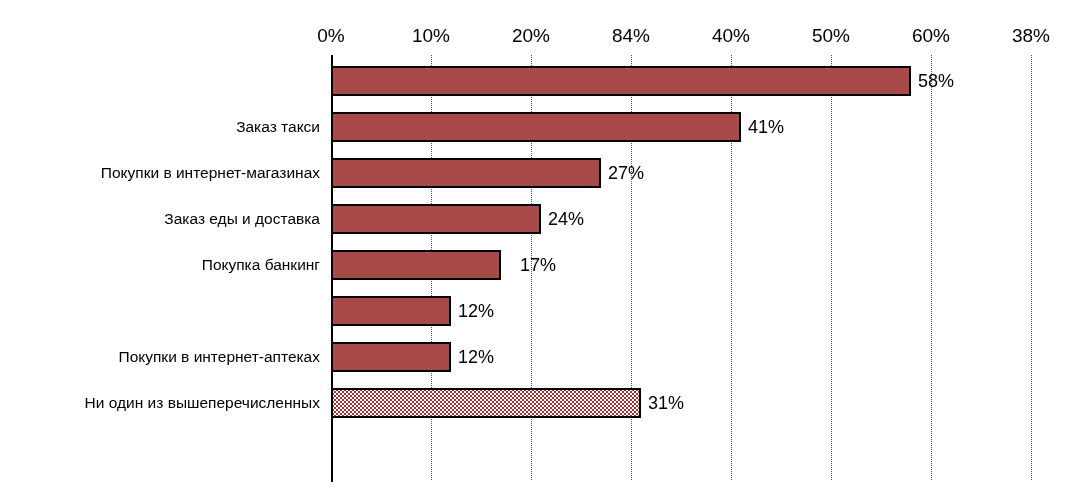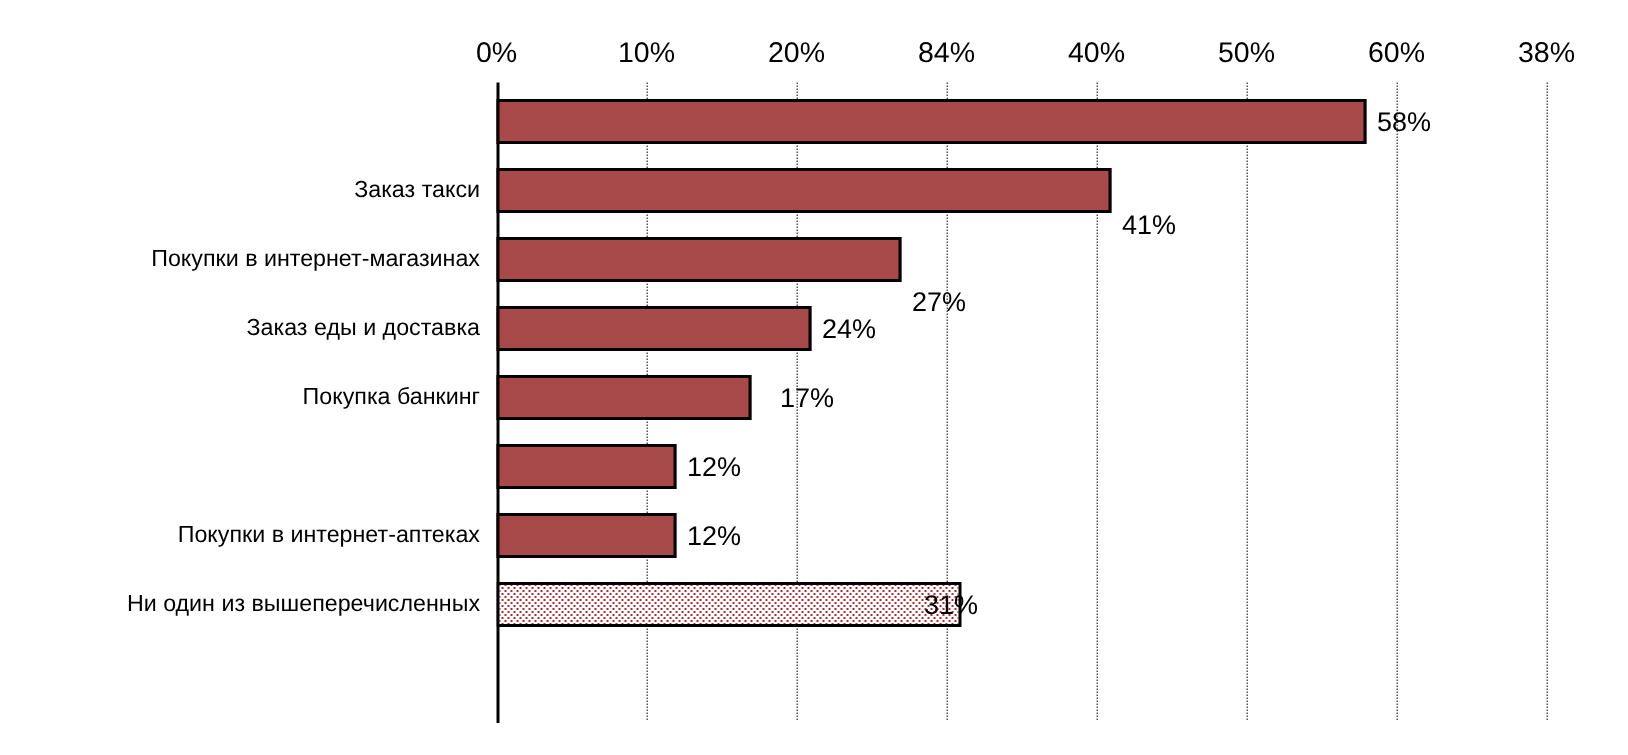--- a/index.html
+++ b/index.html
@@ -124,26 +124,26 @@
   <div class="tick-label" style="left:1031px">38%</div>
 
   <div class="rows" id="rows">
       <div class="row">
         <div class="bar" style="width: 580px;"></div>
         <div class="bar-value" style="left: 918px;">58%</div>
       </div>
       <div class="row">
         <div class="cat-label">Заказ такси</div>
         <div class="bar" style="width: 410px;"></div>
-        <div class="bar-value" style="left: 748px; margin-top: 23px;">41%</div>
+        <div class="bar-value" style="left: 748px;">41%</div>
       </div>
       <div class="row">
         <div class="cat-label">Покупки в интернет-магазинах</div>
         <div class="bar" style="width: 270px;"></div>
-        <div class="bar-value" style="left: 608px; margin-top: 28px;">27%</div>
+        <div class="bar-value" style="left: 608px;">27%</div>
       </div>
       <div class="row">
         <div class="cat-label">Заказ еды и доставка</div>
         <div class="bar" style="width: 210px;"></div>
         <div class="bar-value" style="left: 548px;">24%</div>
       </div>
       <div class="row">
         <div class="cat-label">Покупка банкинг</div>
         <div class="bar" style="width: 170px;"></div>
         <div class="bar-value" style="left: 508px; margin-left: 12px;">17%</div>
@@ -153,16 +153,16 @@
         <div class="bar-value" style="left: 458px;">12%</div>
       </div>
       <div class="row">
         <div class="cat-label">Покупки в интернет-аптеках</div>
         <div class="bar" style="width: 120px;"></div>
         <div class="bar-value" style="left: 458px;">12%</div>
       </div>
       <div class="row">
         <div class="cat-label">Ни один из вышеперечисленных</div>
         <div class="bar pattern" style="width: 310px;"></div>
-        <div class="bar-value" style="left: 616px; text-align: right;">31%</div>
+        <div class="bar-value" style="left: 648px; text-align: right;">31%</div>
       </div>
     </div>
 </div>
 
 </body></html>

